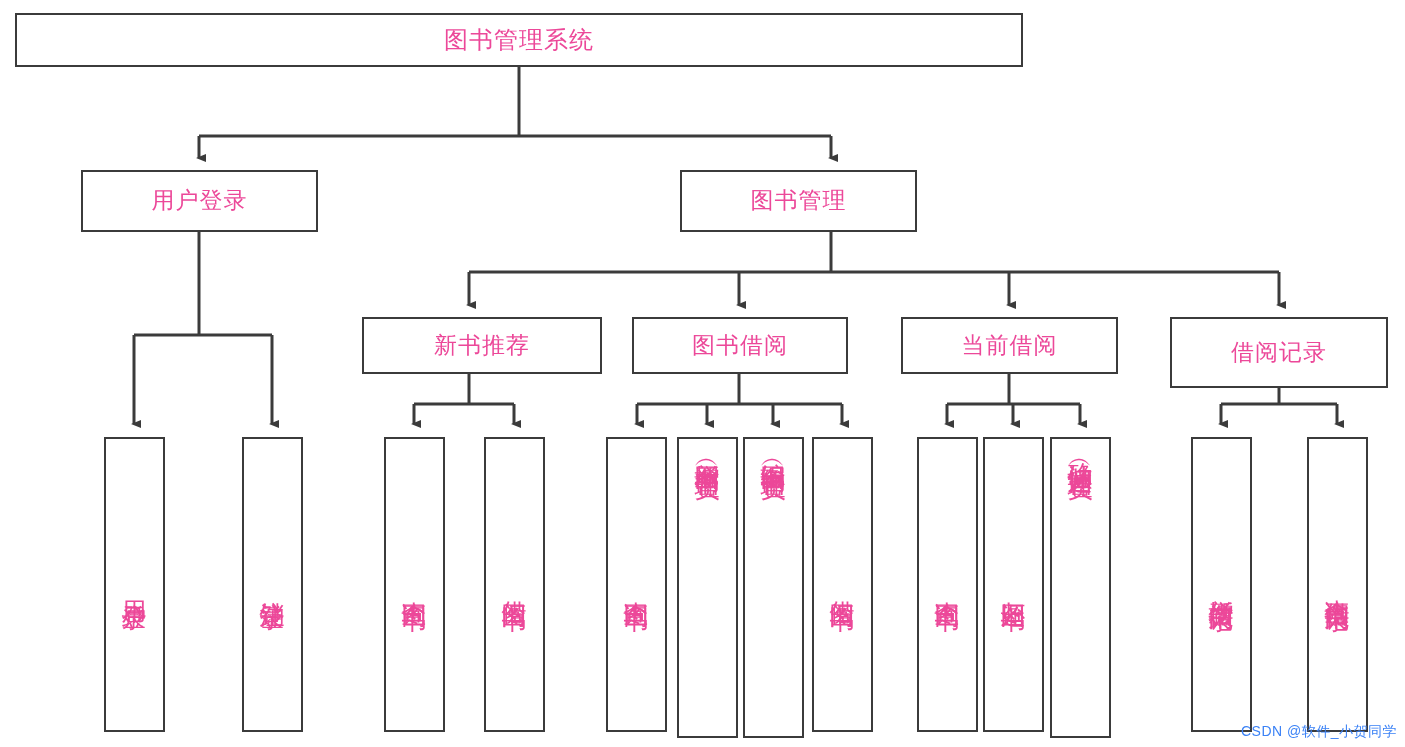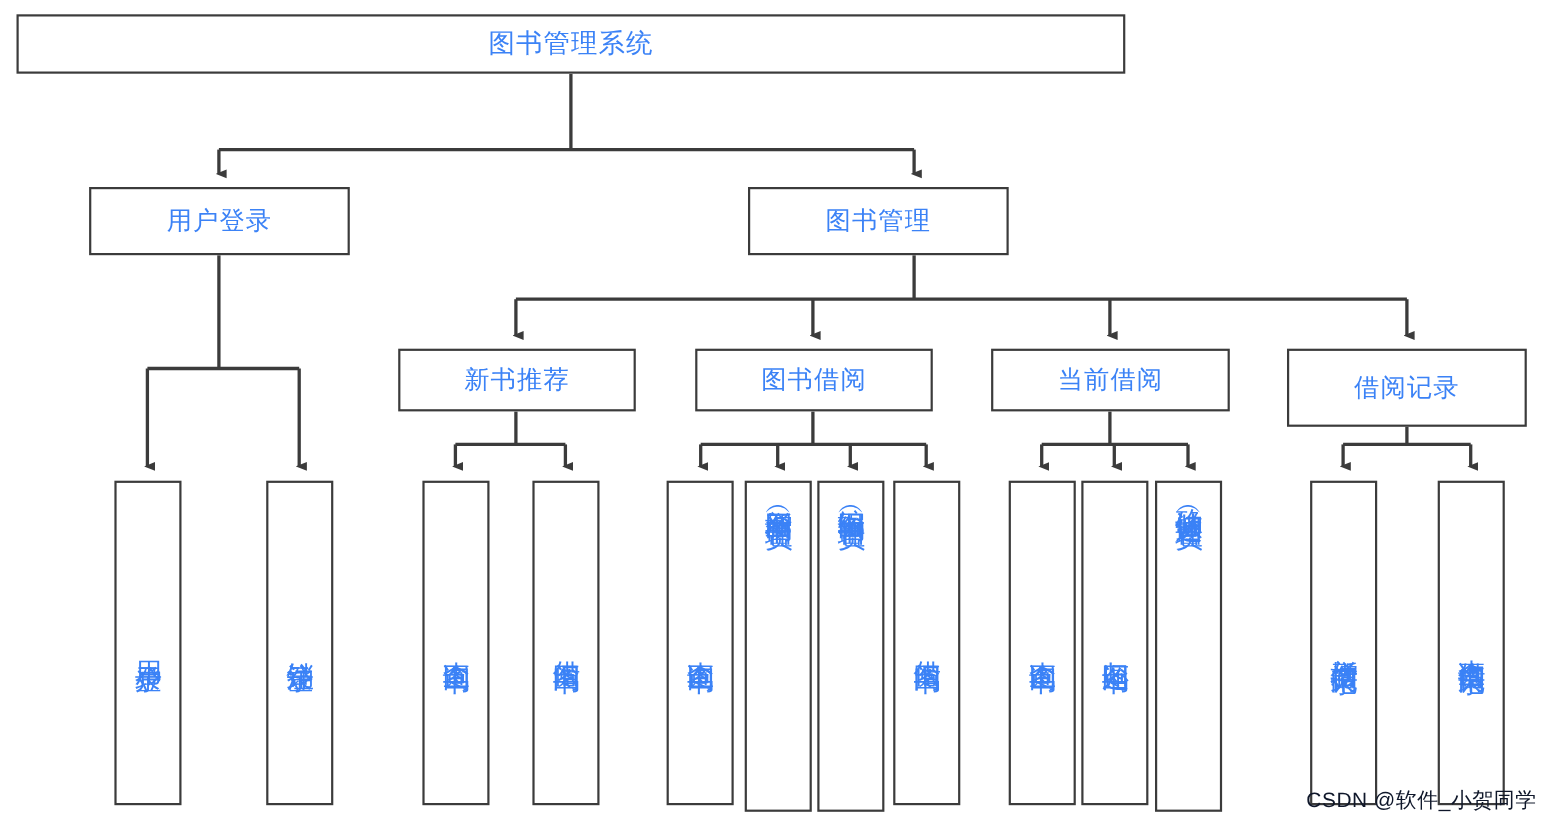--- a/index.html
+++ b/index.html
@@ -26,21 +26,21 @@
     pointer-events: none;
   }
   .node {
     position: absolute;
     box-sizing: border-box;
     background: #ffffff;
     border: 2px solid #3b3b3b;
     display: flex;
     align-items: center;
     justify-content: center;
-    color: #3b82f6;
+    color: #ec4899;
   }
   .node .lbl {
     display: block;
     text-align: center;
     line-height: 1.28;
   }
   
   .h-node .lbl {
     font-size: 23px;
     letter-spacing: 1px;
@@ -63,22 +63,22 @@
     letter-spacing: 2px;
     white-space: nowrap;
   }
   .v-node.mid .lbl { margin-top: auto; margin-bottom: auto; }
   .v-node.top .lbl { margin-top: 4px; }
 
   .watermark {
     position: absolute;
     right: 8px;
     bottom: 6px;
-    font-size: 19px;
-    color: #0f172a;
+    font-size: 14px;
+    color: #3b82f6;
     letter-spacing: 0.5px;
     white-space: nowrap;
     pointer-events: none;
   }
 </style>
 </head>
 <body>
 
 <div id="canvas">
 
@@ -136,21 +136,21 @@
     <span class="lbl">图书管理系统</span>
   </div>
 
   <div class="node h-node" style="left:81px; top:170px; width:237px; height:62px;">
     <span class="lbl">用户登录</span>
   </div>
   <div class="node h-node" style="left:680px; top:170px; width:237px; height:62px;">
     <span class="lbl">图书管理</span>
   </div>
 
-  <div class="node h-node" style="left:362px; top:317px; width:216px; height:57px;">
+  <div class="node h-node" style="left:362px; top:317px; width:240px; height:57px;">
     <span class="lbl">新书推荐</span>
   </div>
   <div class="node h-node" style="left:632px; top:317px; width:216px; height:57px;">
     <span class="lbl">图书借阅</span>
   </div>
   <div class="node h-node" style="left:901px; top:317px; width:217px; height:57px;">
     <span class="lbl">当前借阅</span>
   </div>
   <div class="node h-node" style="left:1170px; top:317px; width:218px; height:71px;">
     <span class="lbl">借阅记录</span>

